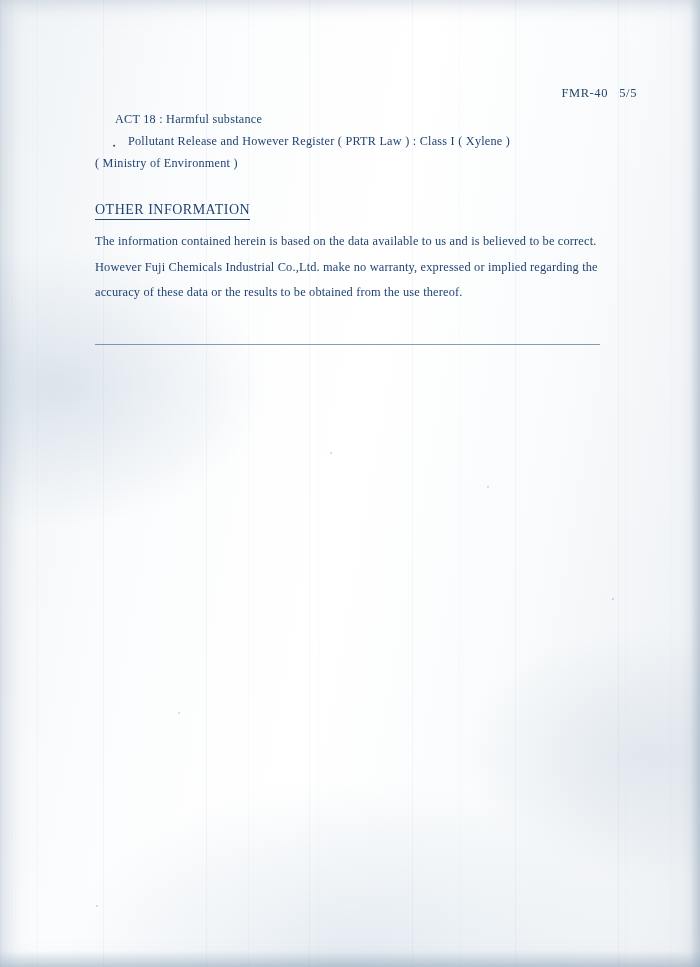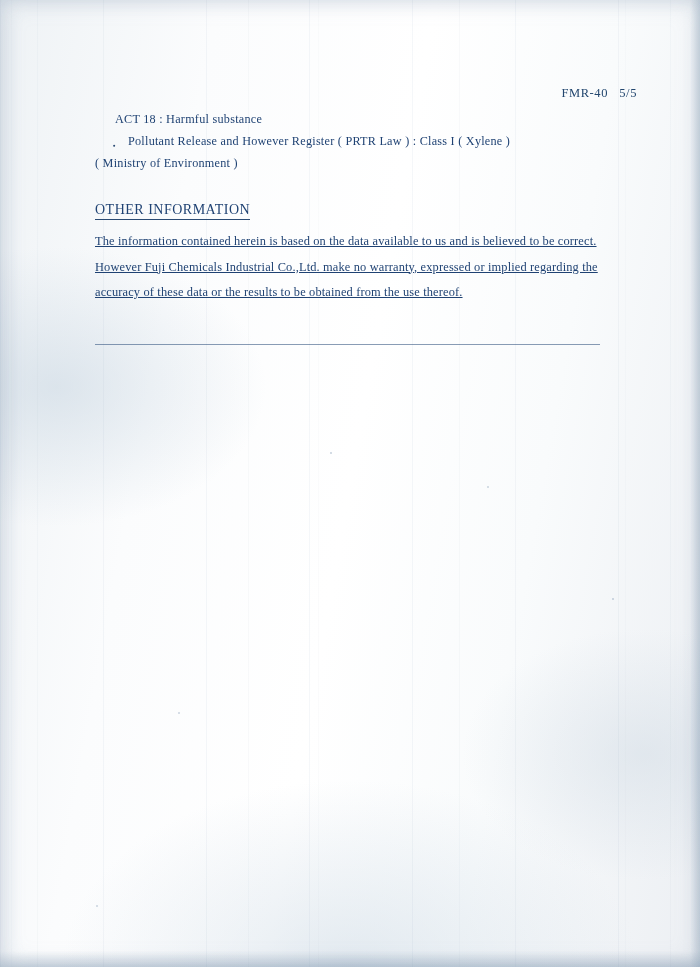--- a/index.html
+++ b/index.html
@@ -116,21 +116,20 @@
   .body-text {
     margin-top: 9px;
     font-size: 12.4px;
     line-height: 25.5px;
     color: #1f4273;
     letter-spacing: 0.15px;
     width: 505px;
   }
   .body-text p {
     margin: 0;
-    text-decoration: underline;
   }
 
   .rule {
     position: absolute;
     left: 95px;
     top: 344px;
     width: 505px;
     height: 1px;
     background: rgba(40,75,120,0.55);
   }

